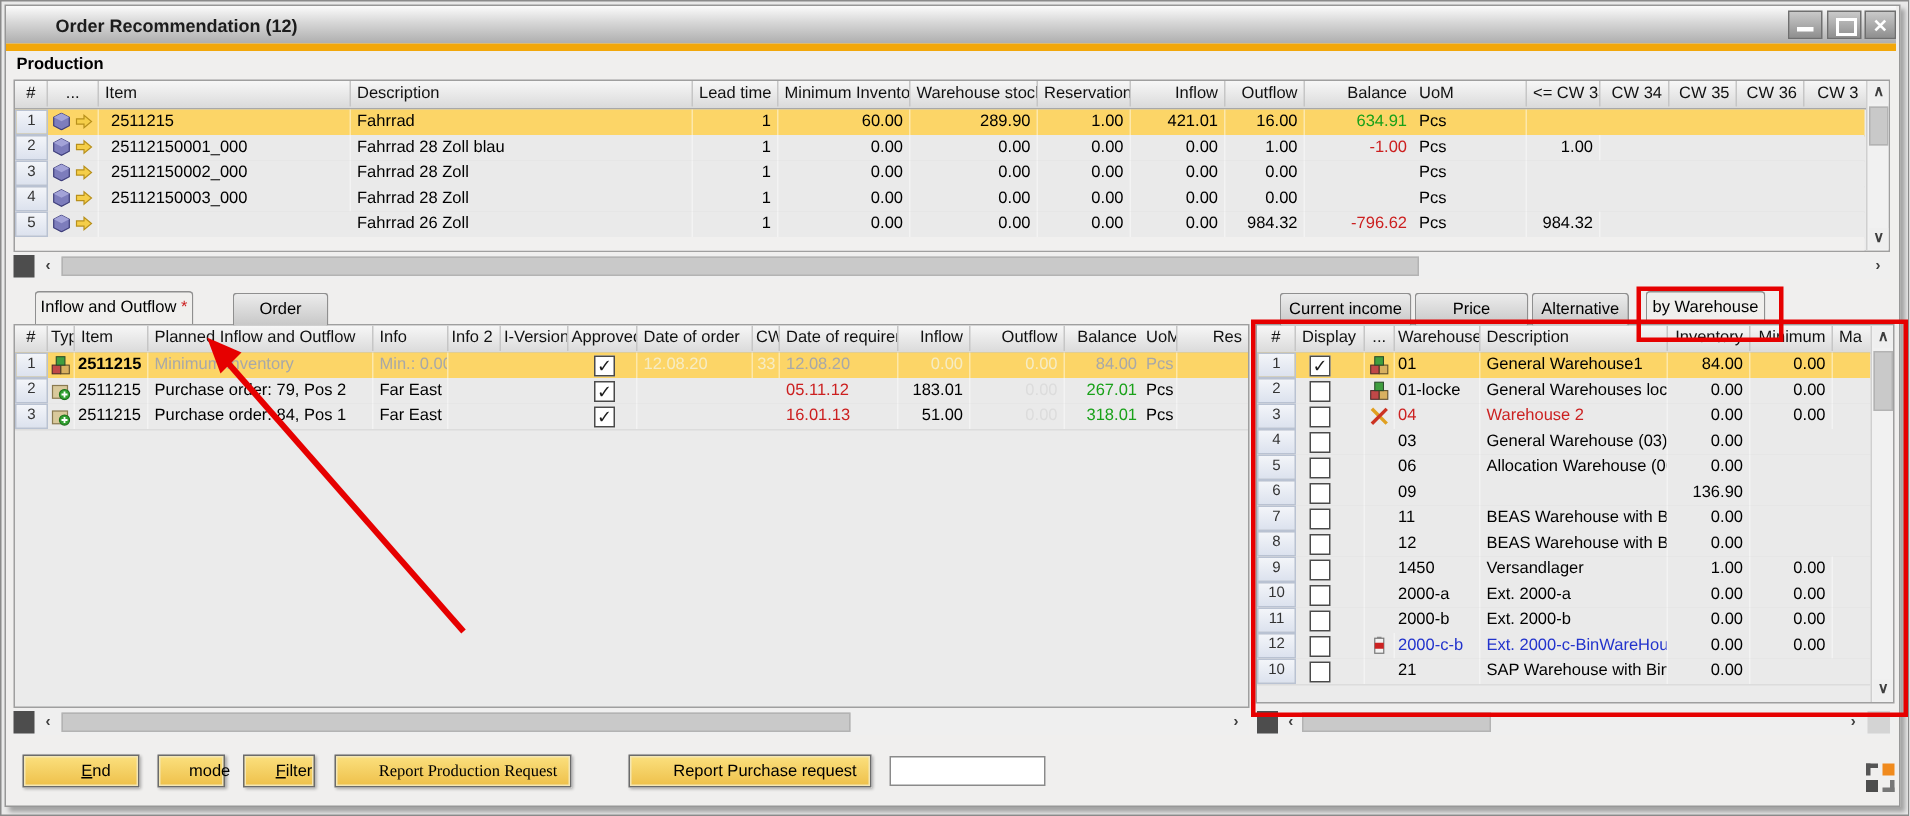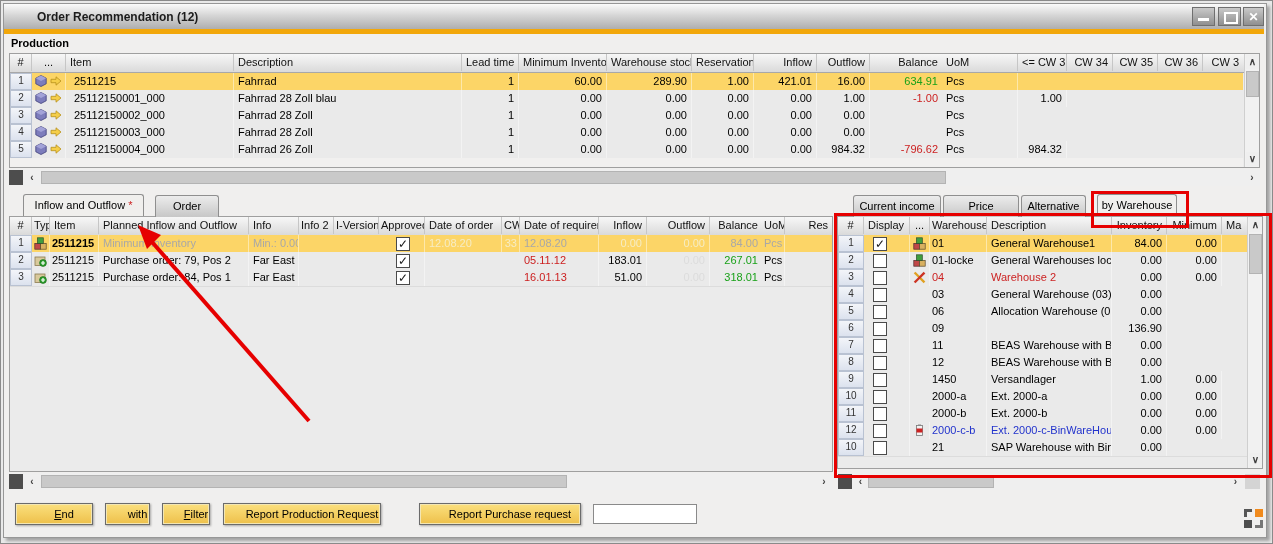--- a/index.html
+++ b/index.html
@@ -219,21 +219,20 @@
     <div class="row" style="top:87px;width:1233px;">
       <div class="cell numcell" style="left:0;width:22px;">5</div>
       <div class="cell" style="left:22px;width:34px;padding:0;">
         <svg class="ico" style="left:3px;">
             <use href="#i-cube"></use>
           </svg>
         <svg class="ico" style="left:18px;">
             <use href="#i-arrow"></use>
           </svg>
       </div>
-      <div class="cell" style="left:56px;width:168px;padding-left:8px;">25112150004_000</div>
       <div class="cell" style="left:224px;width:228px;">Fahrrad  26 Zoll</div>
       <div class="cell ra" style="left:452px;width:57px;">1</div>
       <div class="cell ra" style="left:509px;width:88px;">0.00</div>
       <div class="cell ra" style="left:597px;width:85px;">0.00</div>
       <div class="cell ra" style="left:682px;width:62px;">0.00</div>
       <div class="cell ra" style="left:744px;width:63px;">0.00</div>
       <div class="cell ra" style="left:807px;width:53px;">984.32</div>
       <div class="cell ra red" style="left:860px;width:72px;border-right:none;">-796.62</div>
       <div class="cell" style="left:932px;width:76px;">Pcs</div>
       <div class="cell ra" style="left:1008px;width:49px;">984.32</div>
@@ -248,21 +247,21 @@
     </div>
   </div>
 
   <div class="sb" style="left:8px;top:168px;width:1251px;height:17px;">
     <div class="sb-sq" style="left:0;top:1px;width:14px;height:15px;"></div>
     <div class="sb-btn" style="left:16px;top:1px;width:14px;height:15px;line-height:15px;">‹</div>
     <div class="sb-thumb" style="left:32px;top:2px;width:905px;height:13px;"></div>
     <div class="sb-btn" style="left:1236px;top:1px;width:14px;height:15px;line-height:15px;">›</div>
   </div>
 
-  <div class="tab active" style="left:22px;top:193px;width:121px;">
+  <div class="tab active" style="left:22px;top:193px;width:106px;">
     <span>Inflow and Outflow</span>
     <span class="red">*</span>
   </div>
   <div class="tab" style="left:154px;top:194px;width:64px;">
     <span>Order</span>
   </div>
 
   <div class="panel" style="left:8px;top:215px;width:824px;height:256px;">
     <div class="hdr">
       <div class="hcell" style="left:0;width:22px;text-align:center;">#</div>
@@ -536,23 +535,23 @@
 
   <div class="sb" style="left:836px;top:472px;width:426px;height:17px;">
     <div class="sb-sq" style="left:1px;top:1px;width:14px;height:15px;"></div>
     <div class="sb-btn" style="left:17px;top:1px;width:13px;height:15px;line-height:15px;">‹</div>
     <div class="sb-thumb" style="left:31px;top:2px;width:126px;height:13px;"></div>
     <div class="sb-btn" style="left:392px;top:1px;width:13px;height:15px;line-height:15px;">›</div>
     <div class="sb-sq light" style="left:408px;top:1px;width:15px;height:15px;"></div>
   </div>
 
   <div class="btn ul" style="left:14px;width:78px;"><span class="end-accent"></span><span>End</span></div>
-  <div class="btn" style="left:104px;width:45px;"><span>with</span></div>
+  <div class="btn" style="left:104px;width:45px;"><span>mode</span></div>
   <div class="btn ul" style="left:161px;width:48px;"><span>Filter</span></div>
-  <div class="btn" style="left:222px;width:158px;"><span>Report Production Request</span></div>
+  <div class="btn" style="left:222px;width:158px;font-family:Liberation Serif, serif;"><span>Report Production Request</span></div>
   <div class="btn" style="left:418px;width:162px;"><span>Report Purchase request</span></div>
   <input class="txt-input" value="" style="">
 
   <div class="expander">
     <span class="exp-tl"></span>
     <span class="exp-tr"></span>
     <span class="exp-bl"></span>
     <span class="exp-br"></span>
   </div>
 

